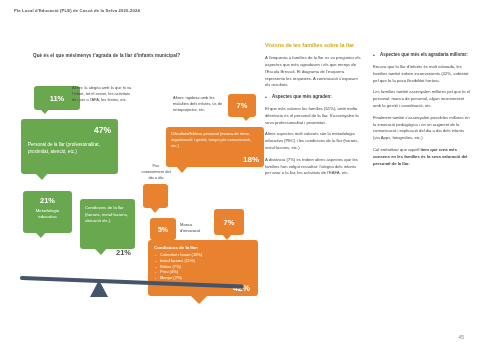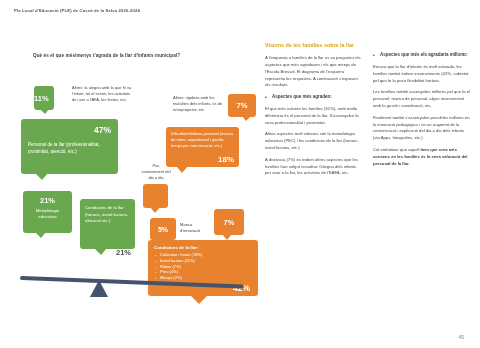--- a/index.html
+++ b/index.html
@@ -28,21 +28,21 @@
 
   .bubble{position:absolute;box-sizing:border-box;border-radius:3px;}
   .bubble .pct{font-weight:700;}
   .green{background:#6aa84f;color:#ffffff;}
   .orange{background:#e8822e;color:#ffffff;}
 
   
   .tail{position:absolute;width:0;height:0;}
 
   
-  #b-green-11{left:34px;top:42px;width:20px;height:24px;display:flex;align-items:center;}
+  #b-green-11{left:34px;top:42px;width:46px;height:24px;display:flex;align-items:center;justify-content:center;}
   #b-green-11 .pct{font-size:7.5px;}
   #b-green-11 .tail{bottom:-4px;left:6px;border-left:5px solid transparent;border-right:4px solid transparent;border-top:5px solid #6aa84f;}
   #t-green-11{position:absolute;left:72px;top:41px;width:60px;font-size:4px;line-height:1.5;color:#444;}
 
   #b-green-61{left:21px;top:75px;width:97px;height:55px;padding:6px 7px;}
   #b-green-61 .pct{font-size:8.5px;display:block;text-align:right;}
   #b-green-61 .lbl{font-size:4.6px;line-height:1.55;display:block;margin-top:6px;}
   #b-green-61 .tail{bottom:-6px;left:14px;border-left:7px solid transparent;border-right:6px solid transparent;border-top:7px solid #6aa84f;}
 
   #b-green-21a{left:23px;top:147px;width:49px;height:42px;padding:5px 4px;text-align:center;}
@@ -54,21 +54,21 @@
   #b-green-21b .lbl{font-size:4.3px;line-height:1.55;display:block;}
   #b-green-21b .tail{bottom:-6px;left:14px;border-left:7px solid transparent;border-right:6px solid transparent;border-top:7px solid #6aa84f;}
   #p-green-21b{position:absolute;left:116px;top:204px;font-size:7.5px;font-weight:700;color:#4a4a4a;}
 
   
   #t-orange-7a{position:absolute;left:173px;top:51px;width:52px;font-size:4px;line-height:1.5;color:#444;}
   #b-orange-7a{left:228px;top:50px;width:28px;height:23px;display:flex;align-items:center;justify-content:center;}
   #b-orange-7a .pct{font-size:7.5px;}
   #b-orange-7a .tail{bottom:-4px;left:14px;border-left:4px solid transparent;border-right:5px solid transparent;border-top:5px solid #e8822e;}
 
-  #b-orange-18{left:166px;top:83px;width:73px;height:40px;padding:4px 5px;}
+  #b-orange-18{left:166px;top:83px;width:98px;height:40px;padding:4px 5px;}
   #b-orange-18 .lbl{font-size:4px;line-height:1.5;display:block;}
   #b-orange-18 .pct{font-size:8px;position:absolute;right:5px;bottom:3px;}
   #b-orange-18 .tail{bottom:-6px;left:10px;border-left:6px solid transparent;border-right:6px solid transparent;border-top:7px solid #e8822e;}
 
   #t-orange-poc{position:absolute;left:141px;top:119px;width:30px;font-size:4px;line-height:1.45;color:#444;text-align:center;}
   #b-orange-poc{left:143px;top:140px;width:25px;height:24px;}
   #b-orange-poc .tail{bottom:-5px;left:7px;border-left:5px solid transparent;border-right:5px solid transparent;border-top:6px solid #e8822e;}
 
   #b-orange-5{left:150px;top:174px;width:26px;height:22px;display:flex;align-items:center;justify-content:center;}
   #b-orange-5 .pct{font-size:7px;}

